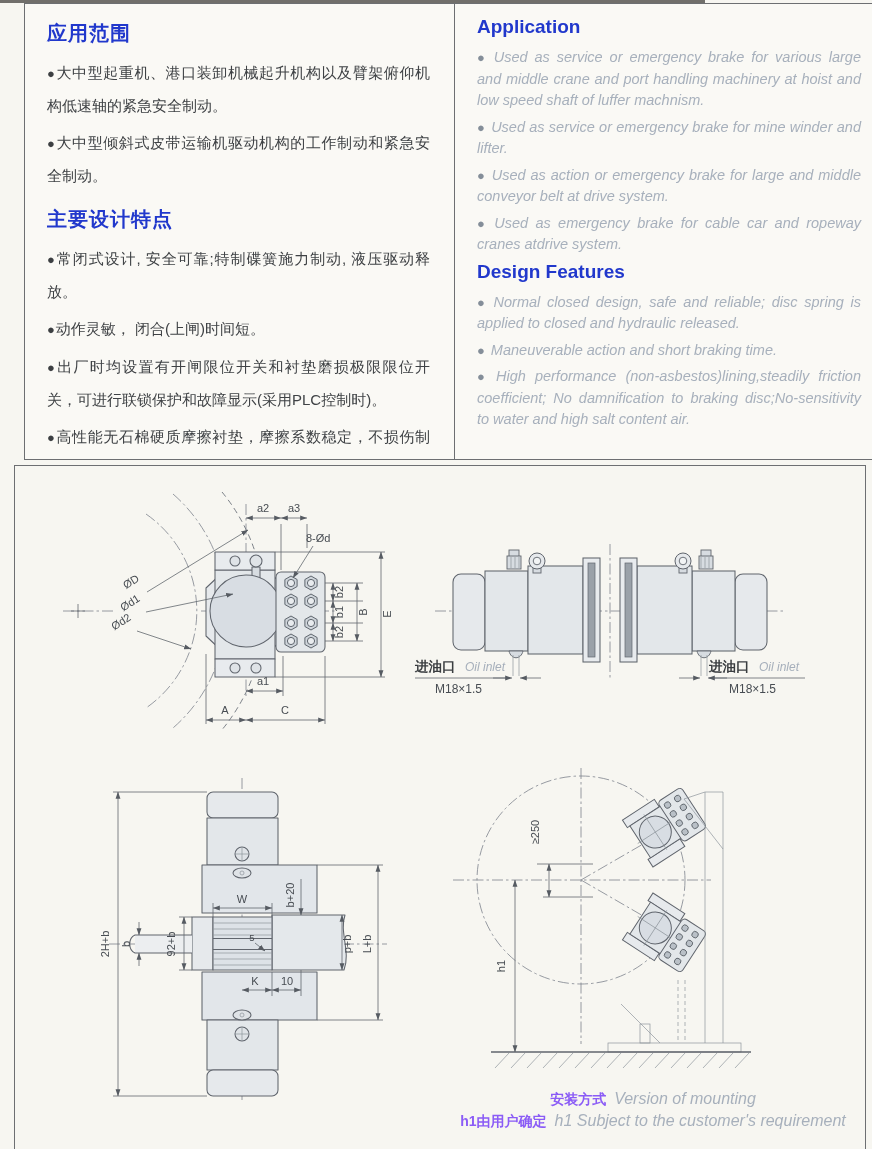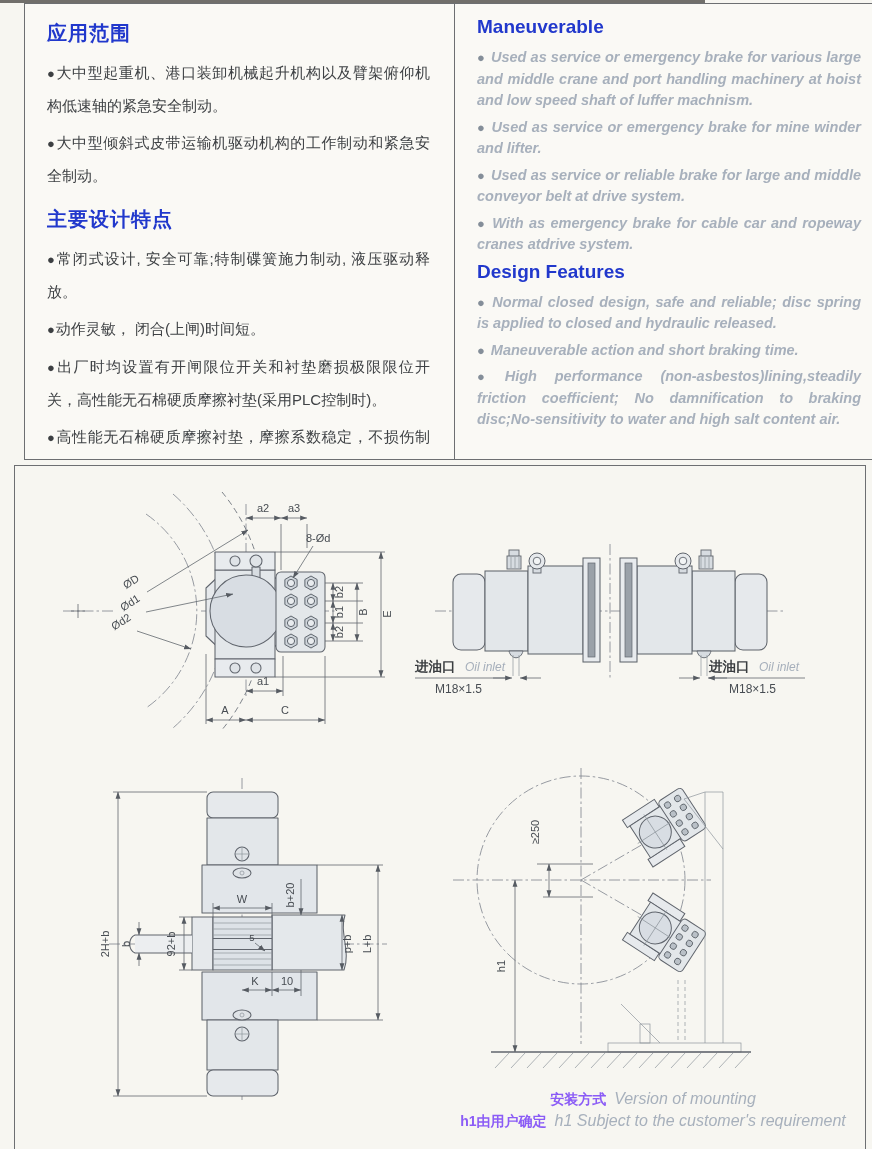--- a/index.html
+++ b/index.html
@@ -12,21 +12,21 @@
            border:1.4px solid #6d6f72;display:flex;background:#faf9f5;box-sizing:border-box;}
   .col{box-sizing:border-box;overflow:hidden;}
   .col-zh{width:429px;padding:12px 24px 0 22px;}
   .col-en{flex:1;border-left:1.4px solid #6d6f72;padding:10px 20px 0 22px;}
   h2.sec{color:#2138cc;font-size:20px;margin:4px 0 10px 0;font-weight:bold;letter-spacing:1px;}
   .col-en h2.sec{font-size:19px;letter-spacing:0;margin:2px 0 9px 0;}
   ul.blist{list-style:none;margin:0;padding:0;text-align:justify;}
   .col-zh ul.blist{margin-bottom:14px;}
   ul.blist li{margin:0 0 5px 0;}
   .zh-li{font-size:15px;line-height:32px;color:#3f4245;}
-  .en-li{font-size:14.5px;line-height:21.5px;color:#a7b0bc;font-style:italic;margin-bottom:4px;font-weight:bold;}
+  .en-li{font-size:14.5px;line-height:21.5px;color:#a7b0bc;font-style:italic;margin-bottom:4px;}
   .dot{font-style:normal;font-size:13px;}
   .zh-dot{color:#3c3f42;margin-right:1px;}
   .en-dot{color:#848e99;margin-right:6px;}
 
   
   .drawings-box{position:absolute;left:14px;top:465px;width:852px;height:690px;
                 border:1.4px solid #6d6f72;border-bottom:none;background:#f7f6f1;box-sizing:border-box;}
   svg.draw{position:absolute;overflow:visible;}
 
   .ln  {fill:none;stroke:#60656d;stroke-width:1.05;stroke-linejoin:round;}
@@ -54,34 +54,34 @@
     <section class="col col-zh">
       <h2 class="sec">应用范围</h2>
       <ul class="blist">
         <li class="zh-li"><span class="dot zh-dot">●</span><span>大中型起重机、港口装卸机械起升机构以及臂架俯仰机构低速轴的紧急安全制动。</span></li>
         <li class="zh-li"><span class="dot zh-dot">●</span><span>大中型倾斜式皮带运输机驱动机构的工作制动和紧急安全制动。</span></li>
       </ul>
       <h2 class="sec">主要设计特点</h2>
       <ul class="blist">
         <li class="zh-li"><span class="dot zh-dot">●</span><span>常闭式设计, 安全可靠;特制碟簧施力制动, 液压驱动释放。</span></li>
         <li class="zh-li"><span class="dot zh-dot">●</span><span>动作灵敏， 闭合(上闸)时间短。</span></li>
-        <li class="zh-li"><span class="dot zh-dot">●</span><span>出厂时均设置有开闸限位开关和衬垫磨损极限限位开关，高性能无石棉硬质摩擦衬垫(采用PLC控制时)。</span></li>
+        <li class="zh-li"><span class="dot zh-dot">●</span><span>出厂时均设置有开闸限位开关和衬垫磨损极限限位开关，可进行联锁保护和故障显示(采用PLC控制时)。</span></li>
         <li class="zh-li"><span class="dot zh-dot">●</span><span>高性能无石棉硬质摩擦衬垫，摩擦系数稳定，不损伤制动盘且对水介质和盐雾(海水)不敏感。</span></li>
         <li class="zh-li"><span class="dot zh-dot">●</span><span>合理的密封结构设计和进口名牌密封件。效果好、寿命长。</span></li>
 
       </ul>
     </section>
 
     <section class="col col-en">
-      <h2 class="sec">Maneuverable</h2>
+      <h2 class="sec">Application</h2>
       <ul class="blist">
         <li class="en-li"><span class="dot en-dot">●</span><span>Used as service or emergency brake for various large and middle crane and port handling machinery at hoist and low speed shaft of luffer machnism.</span></li>
         <li class="en-li"><span class="dot en-dot">●</span><span>Used as service or emergency brake for mine winder and lifter.</span></li>
-        <li class="en-li"><span class="dot en-dot">●</span><span>Used as service or reliable brake for large and middle conveyor belt at drive system.</span></li>
-        <li class="en-li"><span class="dot en-dot">●</span><span>With as emergency brake for cable car and ropeway cranes atdrive system.</span></li>
+        <li class="en-li"><span class="dot en-dot">●</span><span>Used as action or emergency brake for large and middle conveyor belt at drive system.</span></li>
+        <li class="en-li"><span class="dot en-dot">●</span><span>Used as emergency brake for cable car and ropeway cranes atdrive system.</span></li>
       </ul>
       <h2 class="sec" style="margin-top:0;">Design Features</h2>
       <ul class="blist">
         <li class="en-li"><span class="dot en-dot">●</span><span>Normal closed design, safe and reliable; disc spring is applied to closed and hydraulic released.</span></li>
         <li class="en-li"><span class="dot en-dot">●</span><span>Maneuverable action and short braking time.</span></li>
         <li class="en-li"><span class="dot en-dot">●</span><span>High performance (non-asbestos)lining,steadily friction coefficient; No damnification to braking disc;No-sensitivity to water and high salt content air.</span></li>
 
       </ul>
     </section>
   </div>

